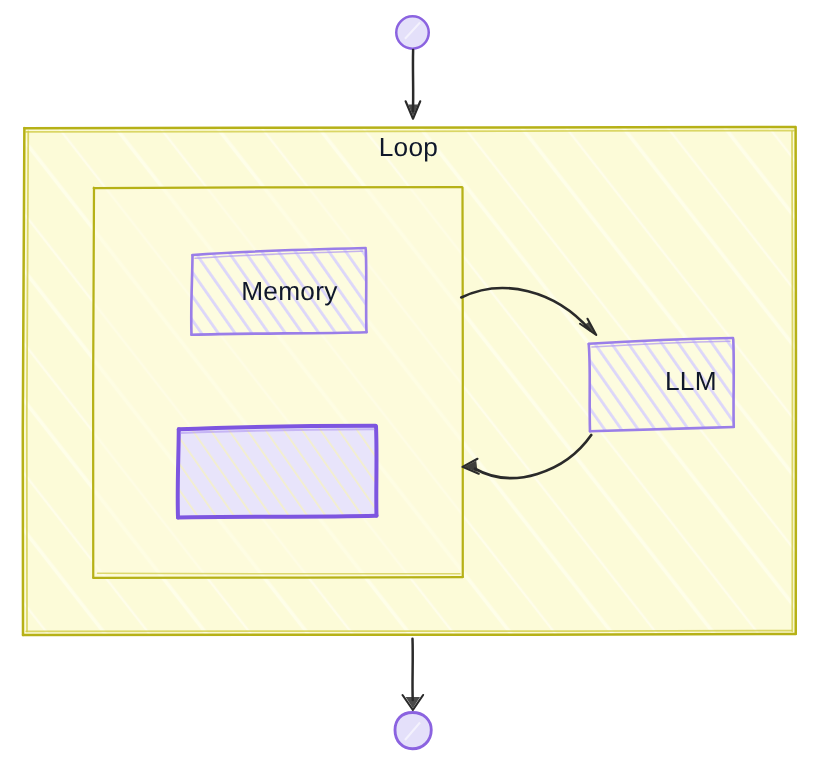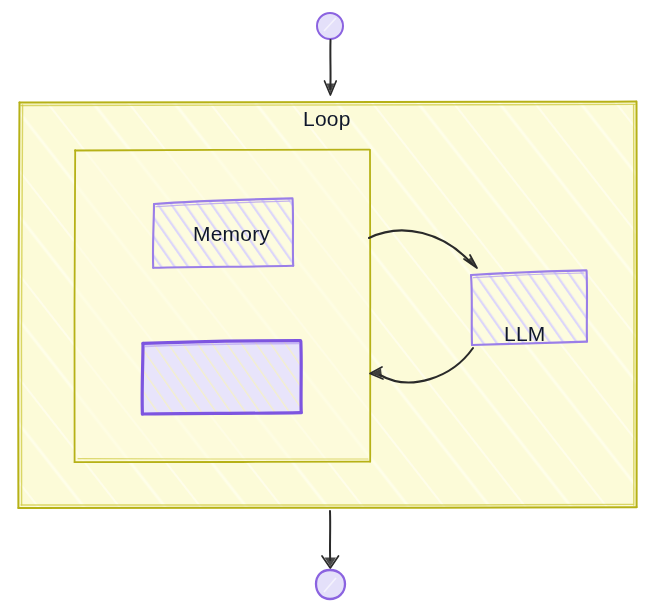--- a/index.html
+++ b/index.html
@@ -33,21 +33,21 @@
     color: #0f172a;
     font-family: "Liberation Sans", sans-serif;
     white-space: nowrap;
     pointer-events: none;
     letter-spacing: 0.2px;
   }
   .label-loop   { left: 303px; top: 107px; font-size: 21px; }
   .label-ext    { left: 176px; top: 155px; font-size: 21px; }
   .label-tools  { left: 193px; top: 222px; font-size: 21px; }
   .label-memory { left: 177px; top: 363px; font-size: 21px; }
-  .label-llm    { left: 504px; top: 294px; font-size: 21px; margin-top: 28px; }
+  .label-llm    { left: 532px; top: 294px; font-size: 21px; }
 </style>
 </head>
 <body>
 
 <div id="canvas-root">
 
   <svg class="diagram" viewBox="0 0 655 611" xmlns="http://www.w3.org/2000/svg">
     <defs>
 
       <pattern id="hatch-purple" width="11" height="11" patternUnits="userSpaceOnUse" patternTransform="rotate(-35)">

